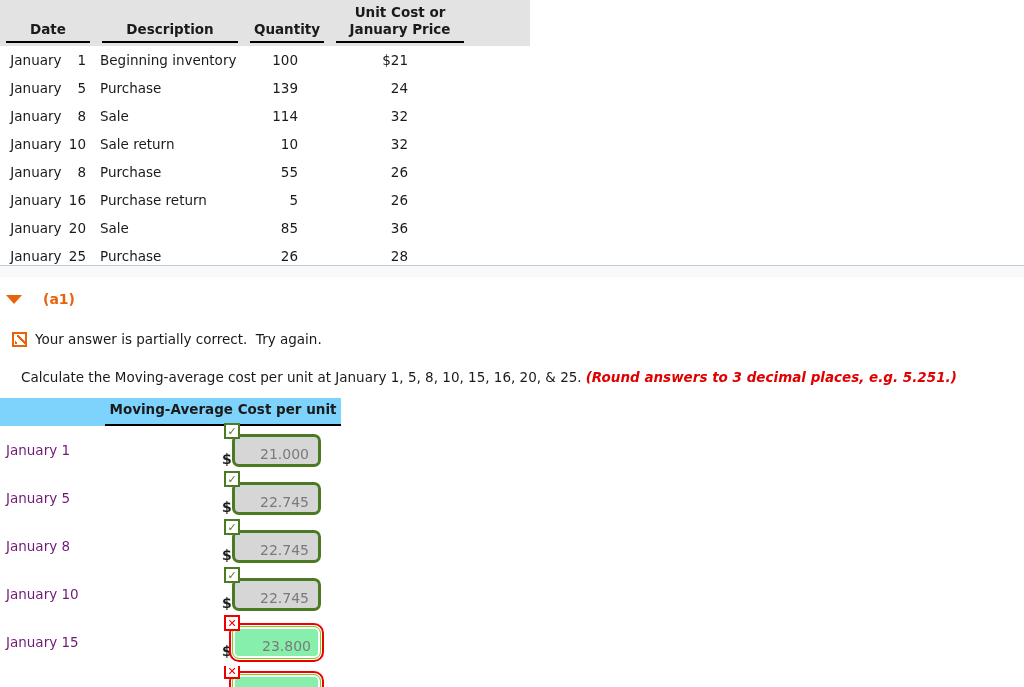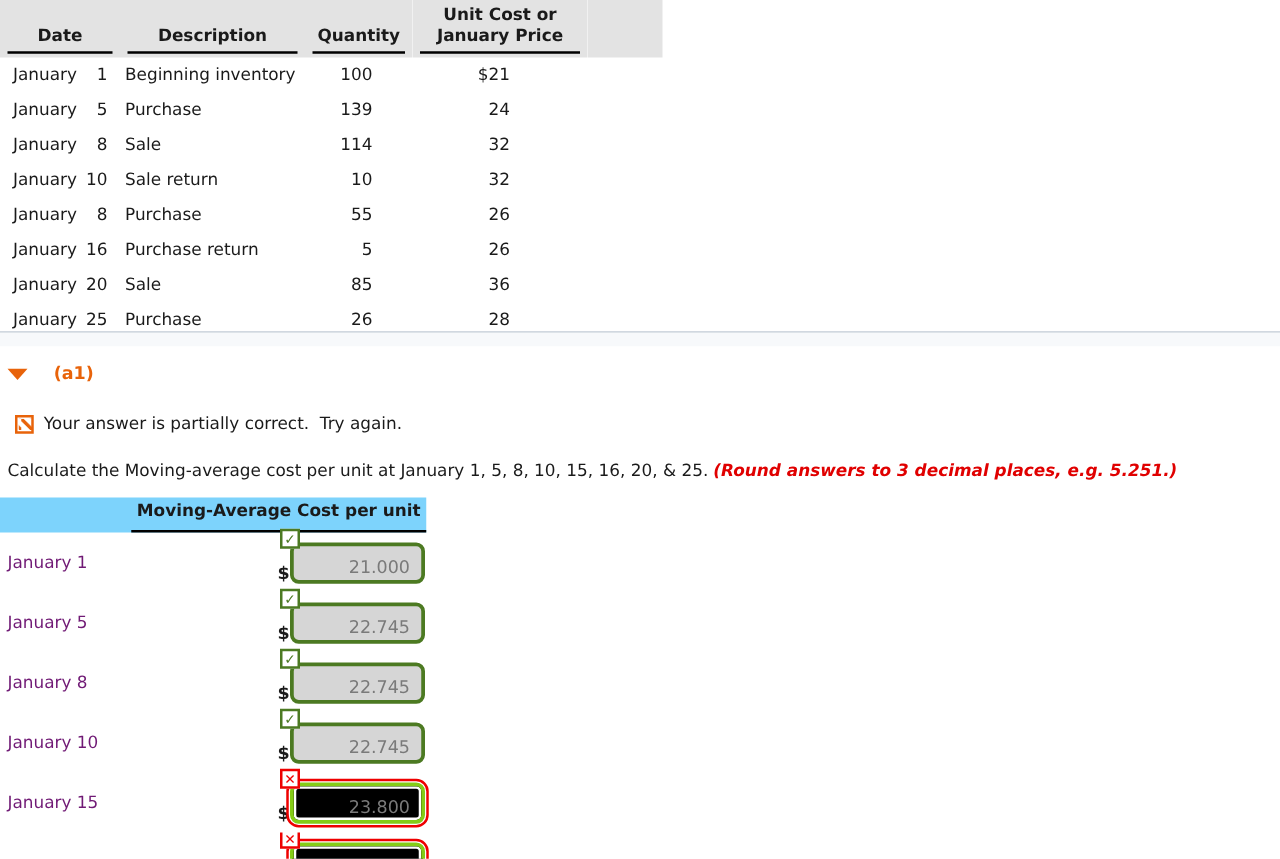--- a/index.html
+++ b/index.html
@@ -91,21 +91,21 @@
   .partial-icon::after {
     content: "";
     position: absolute; left: 1px; top: 1px;
     width: 9px; height: 9px;
     border-left: 2px solid transparent;
     background: linear-gradient(45deg, transparent 40%, #e8630a 40%, #e8630a 60%, transparent 60%);
   }
   .feedback-text { white-space: pre; }
 
   .calc-line {
-    position: absolute; left: 6px; top: 369px;
+    position: absolute; left: 21px; top: 369px;
     font-size: 13.5px; color: #1a1a1a; white-space: nowrap;
   }
   .calc-note {
     color: #e00000; font-weight: bold; font-style: italic;
     margin-left: 4px;
   }
 
   
   .ans-wrap { position: absolute; left: 0; top: 398px; width: 420px; }
   .ans-head {
@@ -138,35 +138,35 @@
   .dollar {
     position: absolute; left: 222px; top: 25px;
     font-size: 14px; font-weight: bold; color: #1a1a1a;
   }
   .inp-shell {
     position: absolute; left: 232px; top: 8px;
     width: 108px; height: 33px;
   }
   .inp-box {
     position: absolute; left: 0; top: 0;
-    width: 108px; height: 33px;
+    width: 89px; height: 33px;
     border-radius: 7px;
     text-align: right;
     font-size: 14px;
     color: #7a7a7a;
     padding: 6px 9px 0 0;
     font-family: "DejaVu Sans", "Liberation Sans", sans-serif;
   }
   .inp-box.ok {
     border: 3px solid #4c7a22;
     background: #d6d6d6;
   }
   .inp-box.bad {
-    border: 3px solid #84cc16;
-    background: #000000;
+    border: 1px solid #84cc16;
+    background: #86efac;
     box-shadow: 0 0 0 2px #ffffff inset, 0 0 0 0 transparent;
     outline: 2px solid #ee0000;
     outline-offset: 1px;
     text-align: right;
   }
   .badge {
     position: absolute; left: -8px; top: -11px;
     width: 16px; height: 16px;
     background: #ffffff;
     display: flex; align-items: center; justify-content: center;

